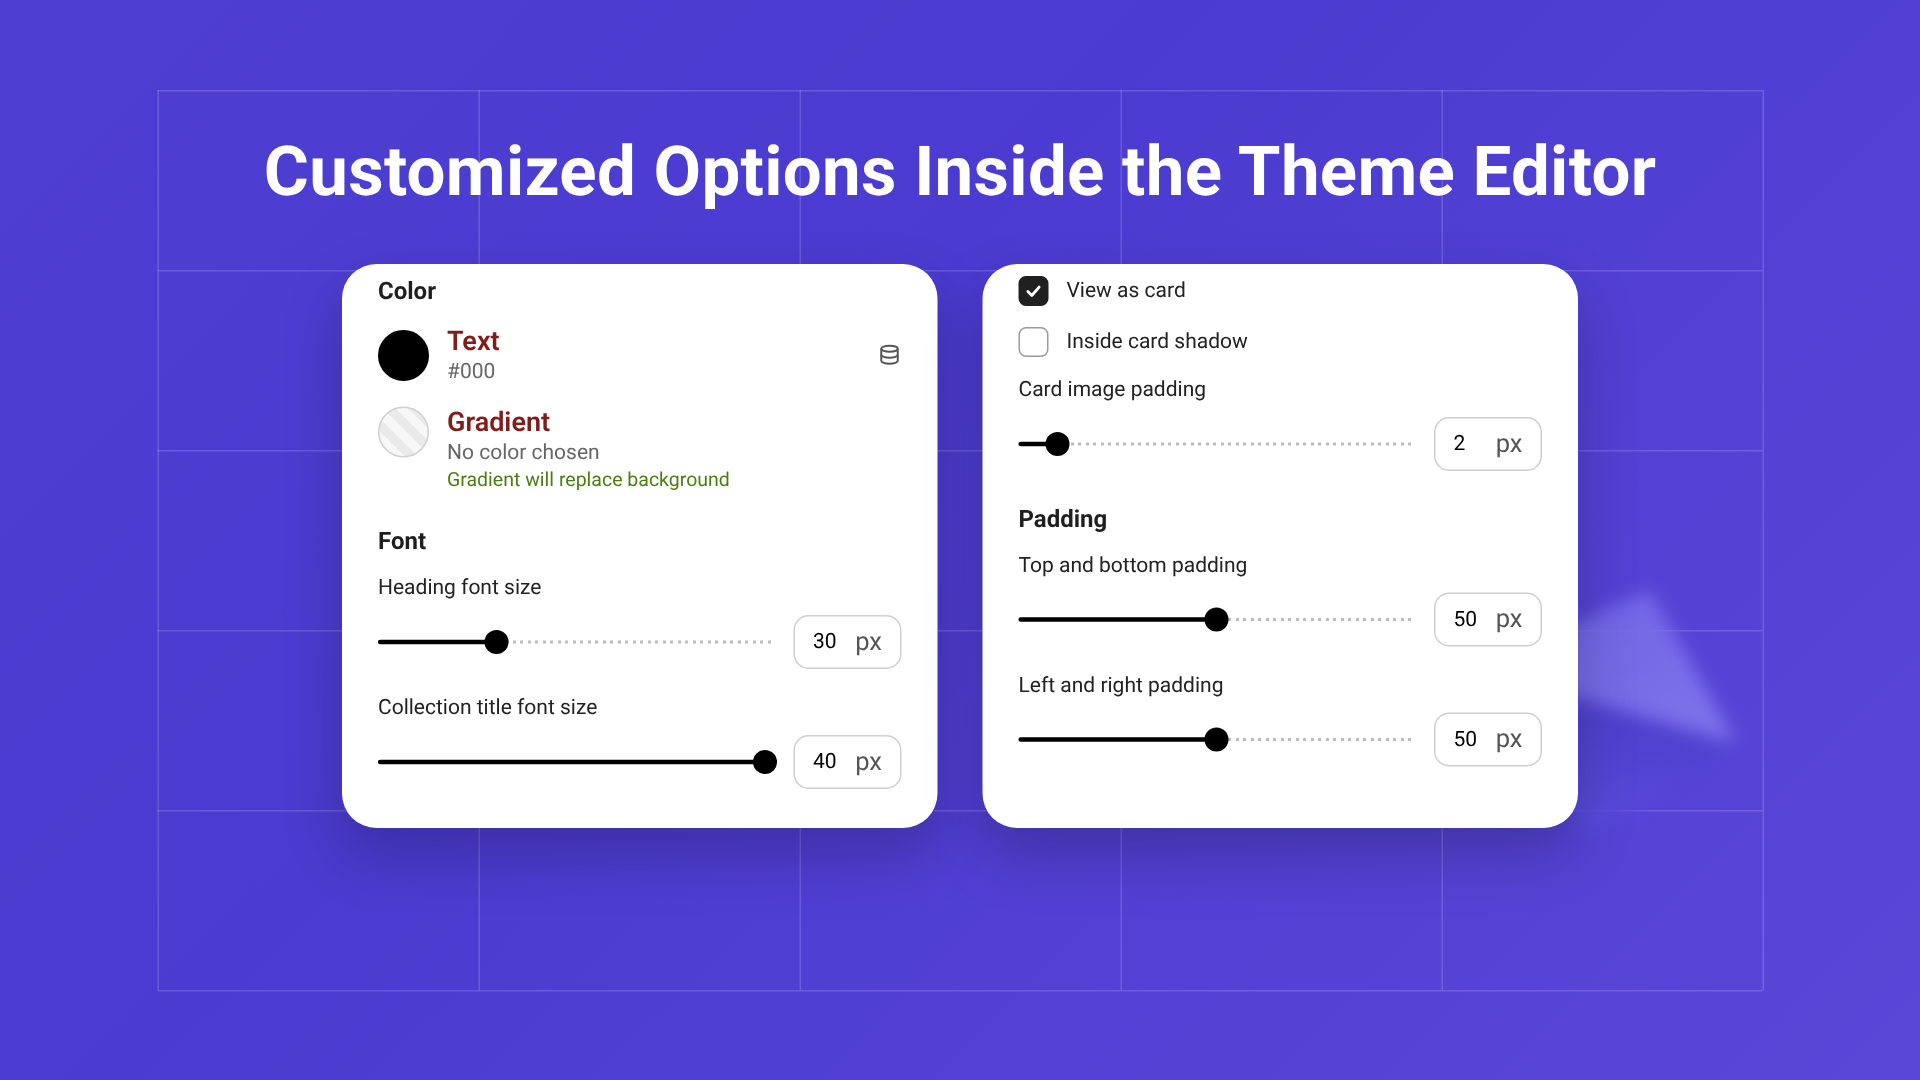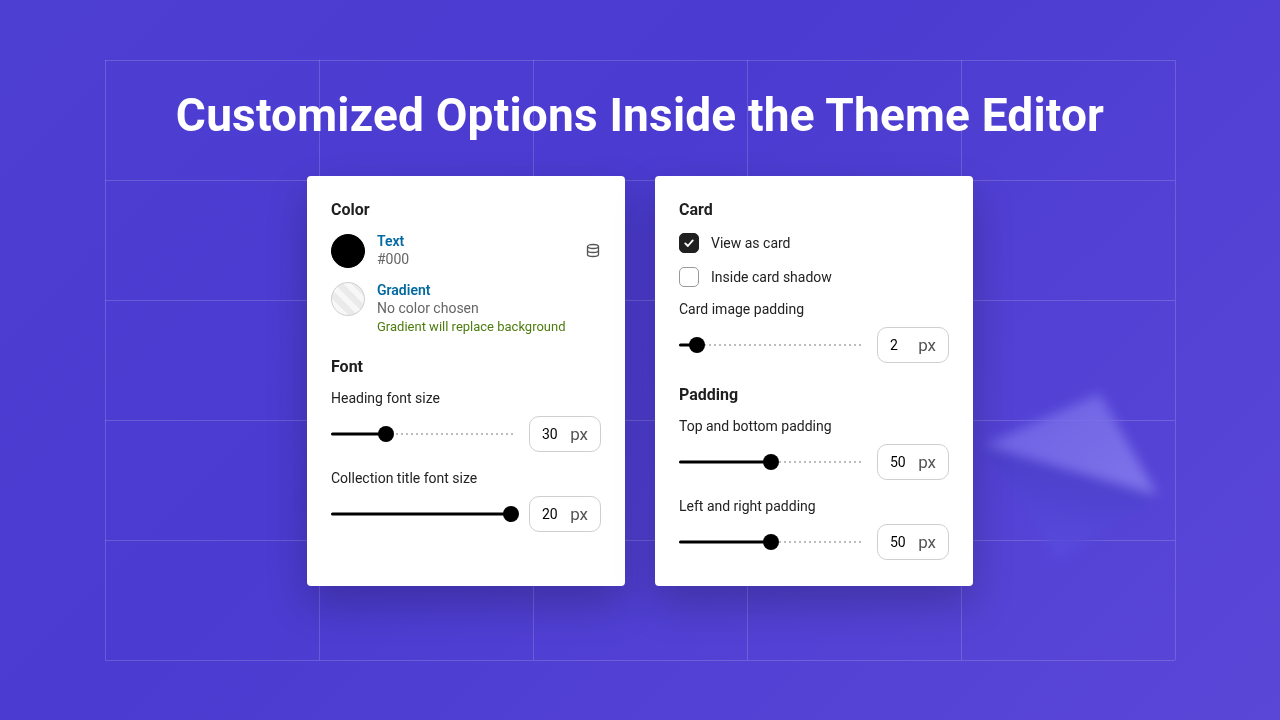--- a/index.html
+++ b/index.html
@@ -47,24 +47,24 @@
   }
 
   .cards {
     position: absolute;
     left: 0; right: 0; top: 176px;
     display: flex;
     justify-content: center;
     gap: 30px;
   }
   .card {
-    width: 318px;
+    width: 397px;
     background: #ffffff;
-    border-radius: 4px;
-    padding: 24px 24px 26px 24px;
+    border-radius: 23px;
+    padding: 8px 24px 26px 24px;
     box-shadow: 0 18px 40px rgba(0,0,0,0.22);
     color: #1f1f1f;
   }
   .section-title {
     font-weight: 700;
     font-size: 16px;
     margin-bottom: 14px;
   }
   .section-title.mt { margin-top: 22px; }
 
@@ -80,21 +80,21 @@
     border-radius: 50%;
     flex-shrink: 0;
     border: 1px solid #cfcfcf;
   }
   .swatch.black { background: #000; border-color: #000; }
   .swatch.white { background: #fff; }
   .swatch.gradient {
     background: repeating-linear-gradient(45deg, #eaeaea 0 6px, #f7f7f7 6px 12px);
   }
   .color-text { flex: 1; display: flex; flex-direction: column; line-height: 1.25; }
-  .color-label { font-weight: 600; font-size: 14px; color: #0369a1; }
+  .color-label { font-weight: 600; font-size: 18px; color: #7f1d1d; }
   .color-value { font-size: 14px; color: #666; }
   .color-note  { font-size: 13px; color: #4d7c0f; margin-top: 2px; }
   .db-icon { width: 16px; height: 16px; flex-shrink: 0; color: #555; }
   .db-icon svg { display:block; }
 
   
   .check-row {
     display: flex;
     align-items: center;
     gap: 12px;
@@ -228,28 +228,27 @@
       </div>
 
       <div class="field-label">Collection title font size</div>
       <div class="slider-row" style="margin-bottom:0">
         <div class="slider">
           <div class="track-full"></div>
           <div class="track-fill" style="width: 98%;"></div>
           <div class="thumb" style="left: 98%;"></div>
         </div>
         <div class="valbox">
-          <span class="num">20</span>
+          <span class="num">40</span>
           <span class="unit">px</span>
         </div>
       </div>
     </div>
 
     <div class="card">
-      <div class="section-title">Card</div>
 
       <div class="check-row">
         <div class="cbox checked">
           <svg width="12" height="12" viewBox="0 0 16 16" fill="none" stroke="currentColor" stroke-width="2.5" stroke-linecap="round" stroke-linejoin="round">
               <polyline points="3,8.5 6.5,12 13,4.5"></polyline>
             </svg>
         </div>
         <span class="check-label">View as card</span>
       </div>
 

